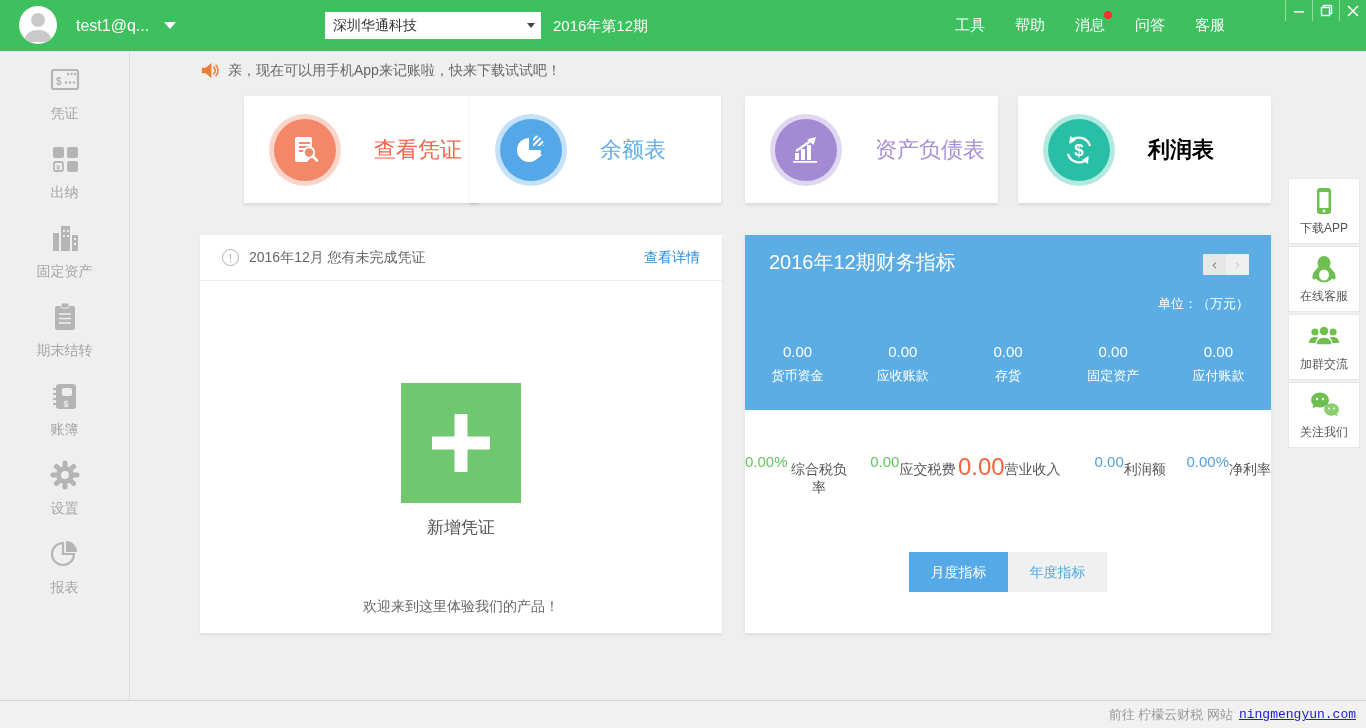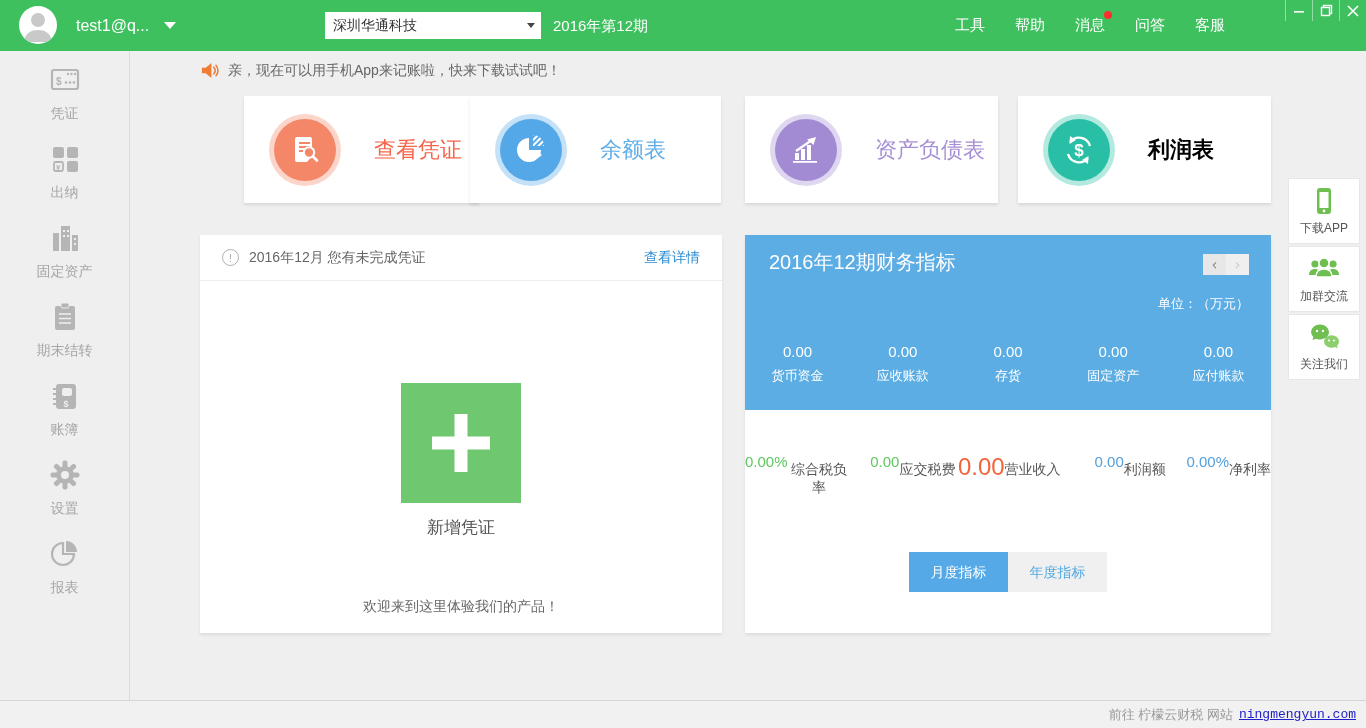--- a/index.html
+++ b/index.html
@@ -355,20 +355,30 @@
   <aside class="side-widgets">
     <div class="widget">
       <svg width="26" height="30" viewBox="0 0 26 30">
         <rect x="6" y="2" width="14" height="26" rx="3" fill="#6EBE50"></rect>
         <rect x="8.5" y="6" width="9" height="16" fill="#fff"></rect>
         <circle cx="13" cy="25" r="1.4" fill="#fff"></circle>
       </svg>
       <span>下载APP</span>
     </div>
     <div class="widget">
+      <svg width="28" height="30" viewBox="0 0 28 30">
+        <ellipse cx="14" cy="9" rx="6.5" ry="7" fill="#6EBE50"></ellipse>
+        <ellipse cx="14" cy="20" rx="9.5" ry="8.5" fill="#6EBE50"></ellipse>
+        <ellipse cx="14" cy="21" rx="5" ry="5.5" fill="#fff"></ellipse>
+        <ellipse cx="5" cy="21" rx="2.2" ry="4.5" fill="#6EBE50" transform="rotate(18 5 21)"></ellipse>
+        <ellipse cx="23" cy="21" rx="2.2" ry="4.5" fill="#6EBE50" transform="rotate(-18 23 21)"></ellipse>
+      </svg>
+      <span>在线客服</span>
+    </div>
+    <div class="widget">
       <svg width="32" height="30" viewBox="0 0 32 30">
         <circle cx="7" cy="10" r="3.6" fill="#6EBE50"></circle>
         <path d="M1 21c0-4 2.5-6 6-6s6 2 6 6z" fill="#6EBE50"></path>
         <circle cx="25" cy="10" r="3.6" fill="#6EBE50"></circle>
         <path d="M19 21c0-4 2.5-6 6-6s6 2 6 6z" fill="#6EBE50"></path>
         <circle cx="16" cy="9" r="5" fill="#6EBE50" stroke="#fff" stroke-width="1.4"></circle>
         <path d="M8 23c0-5.5 3.5-8 8-8s8 2.5 8 8z" fill="#6EBE50" stroke="#fff" stroke-width="1.4"></path>
       </svg>
       <span>加群交流</span>
     </div>

